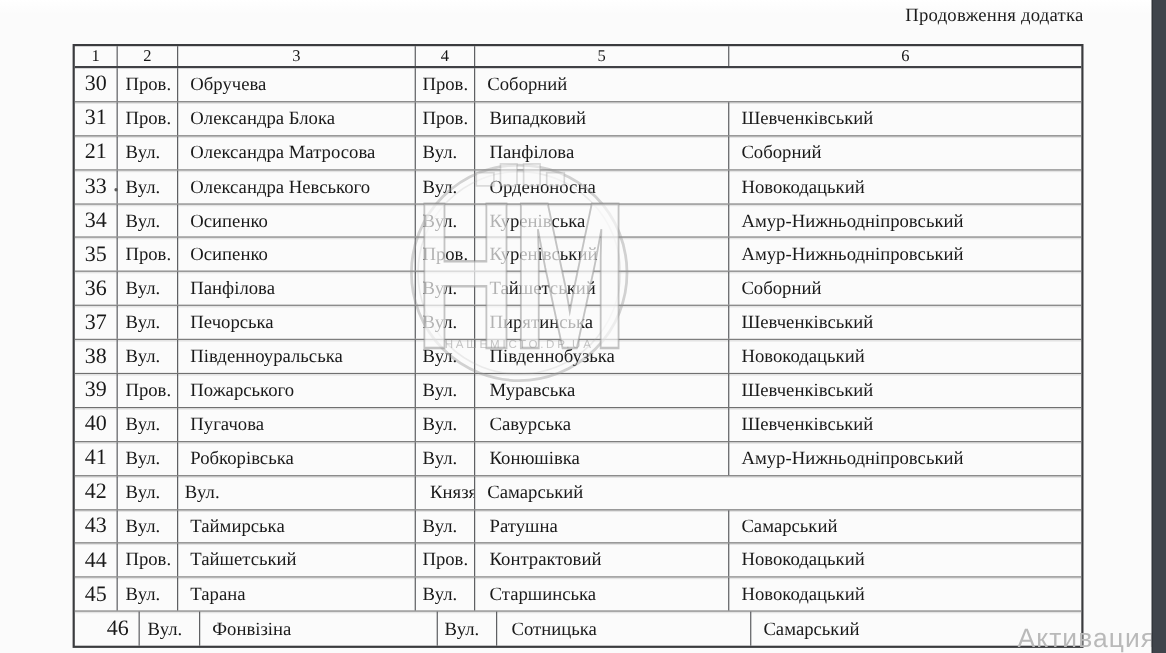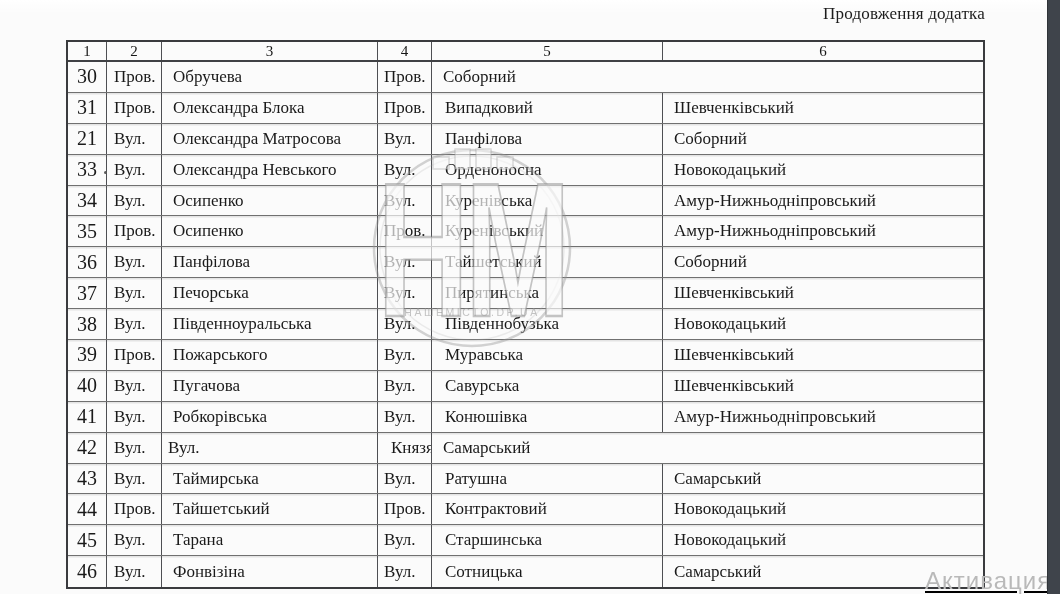--- a/index.html
+++ b/index.html
@@ -35,21 +35,21 @@
     display:flex;align-items:center;justify-content:center;
     font-size:15px;color:#161616;
     border-right:1px solid #4e4f53;
   }
   .thead .hc:last-child{border-right:none;}
   .trow{
     height:30.9px;box-sizing:border-box;
     border-bottom:1px solid #707070;
     box-shadow:0 1.5px 0 rgba(185,185,185,.35);
   }
-  .trow:last-child{border-bottom:none;box-shadow:none;}
+  .trow:last-child{border-bottom:none;box-shadow:none;margin-left:20px;}
   .c{
     display:flex;align-items:center;
     font-size:17px;color:#1a1a1a;
     border-right:1px solid #4e4f53;
     overflow:hidden;white-space:nowrap;
   }
   .c:last-child{border-right:none;}
   .c1{justify-content:center;font-size:20px;}
   .c2{padding-left:7px;}
   .c3{padding-left:11px;}
@@ -60,21 +60,20 @@
     position:absolute;left:104px;top:171px;width:3px;height:3px;
     background:#5a5a5a;border-radius:50%;
   }
   .wm{
     position:absolute;left:347px;top:123px;width:250px;height:250px;
     pointer-events:none;
   }
   .activation-clip{
     position:absolute;left:925px;top:567px;width:122px;height:27px;
     overflow:hidden;
-    text-decoration:underline;
   }
   .activation-text{
     font-family:"Liberation Sans", sans-serif;
     font-size:24px;letter-spacing:1px;color:#b9b9b9;white-space:nowrap;
   }
   .dark-strip{
     position:absolute;left:1047px;top:0;width:13px;height:594px;
     background:#3f444b;
     border-left:1px solid #2f3338;
   }

